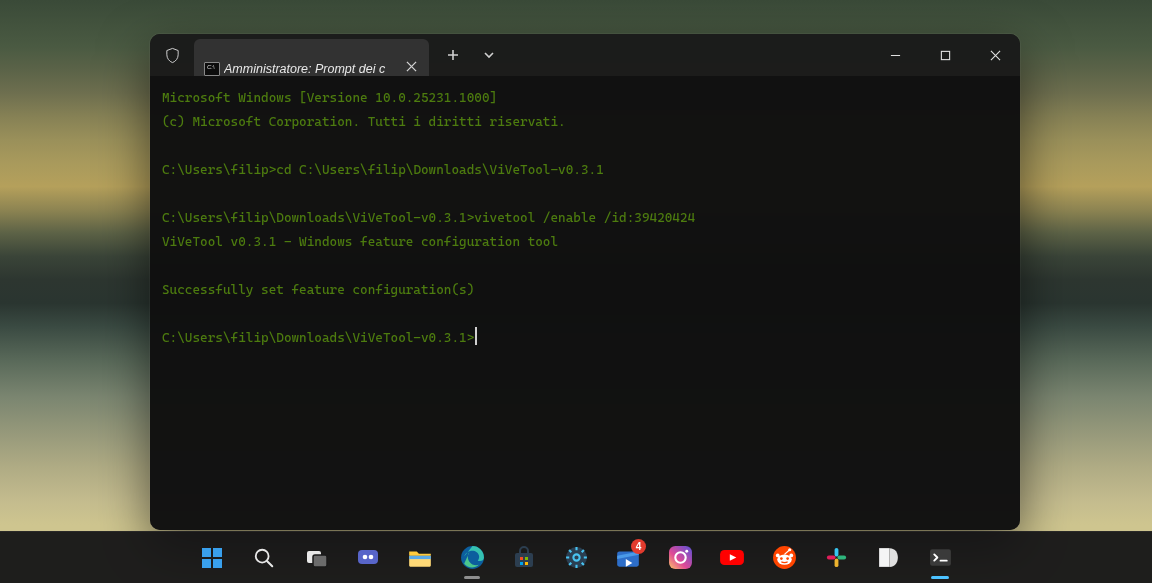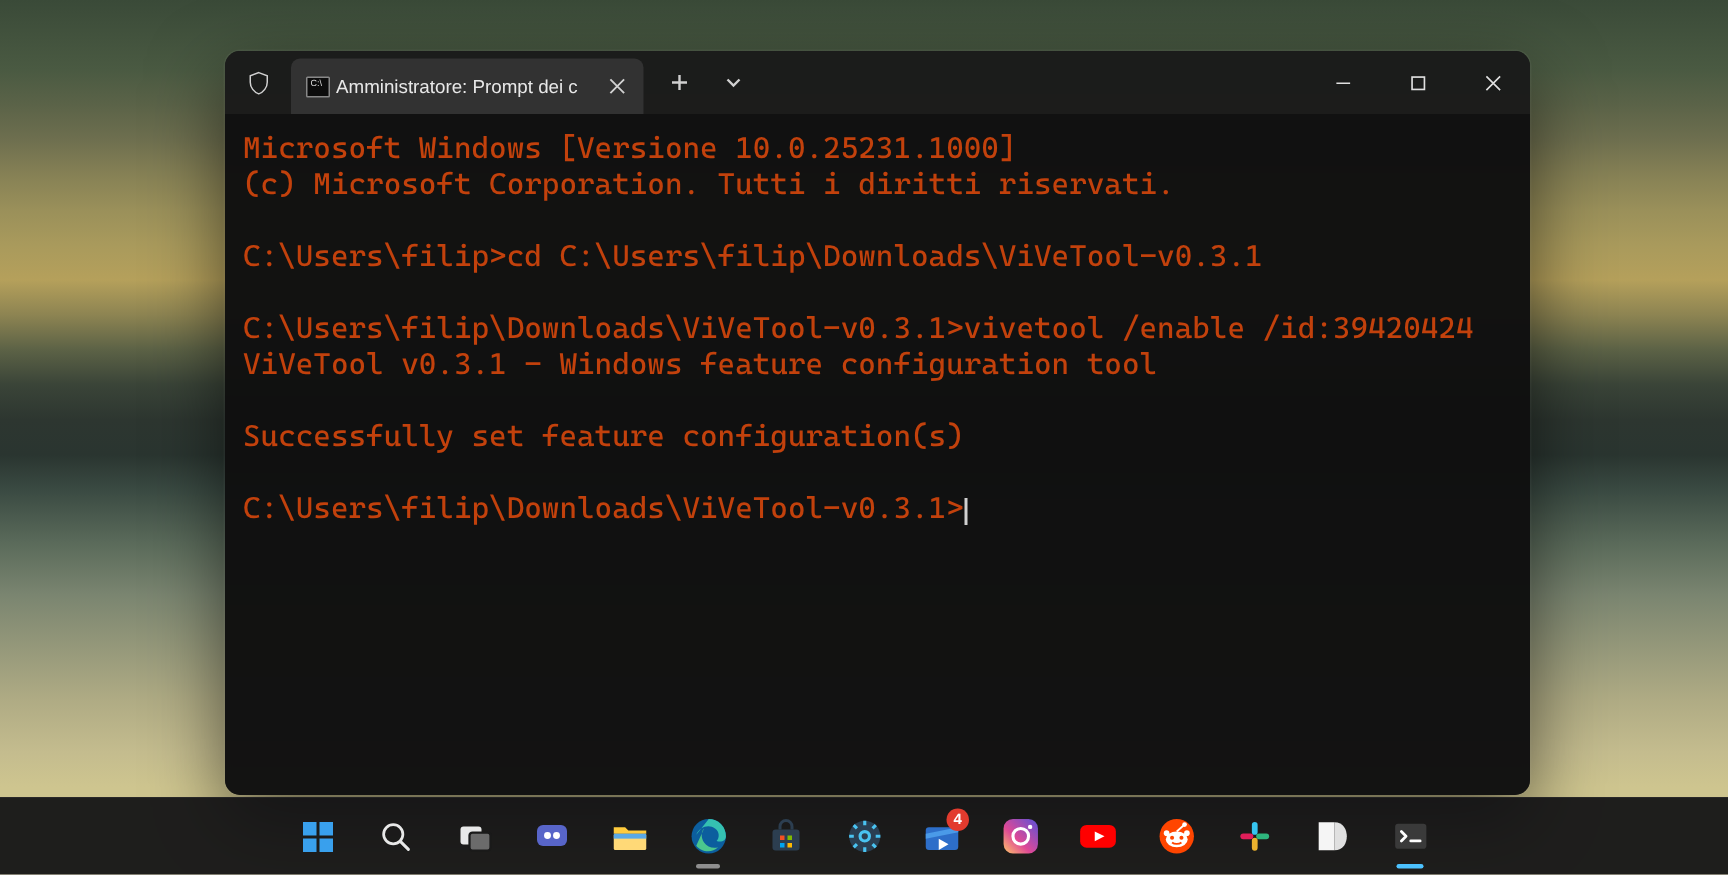--- a/index.html
+++ b/index.html
@@ -40,29 +40,30 @@
   }
   .shield-btn {
     width: 44px;
     display: flex;
     align-items: center;
     justify-content: center;
   }
   .shield-btn svg { width: 17px; height: 17px; stroke: #d0d0d0; fill: none; stroke-width: 1.4; }
   .tab {
     display: flex;
-    align-items: center;
+    align-items: flex-end;
     gap: 4px;
     background: rgba(52,52,52,0.95);
     border-radius: 6px 6px 0 0;
     margin-top: 5px;
     padding: 0 8px 0 10px;
     max-width: 250px;
     min-width: 235px;
     height: 37px;
+    font-style: italic;
   }
   .tab-icon {
     width: 16px; height: 14px;
     background: #0c0c0c;
     border: 1px solid #888;
     border-radius: 1px;
     font-size: 6px;
     color: #ddd;
     display:flex; align-items:flex-start; justify-content:flex-start;
     padding:1px 2px;
@@ -86,23 +87,23 @@
   .win-controls { display:flex; }
   .win-btn {
     width: 50px; height: 42px;
     display:flex; align-items:center; justify-content:center;
     color:#d0d0d0;
   }
   .win-btn svg { width:11px; height:11px; stroke:#e0e0e0; fill:none; stroke-width:1.2; }
   .terminal-body {
     flex: 1;
     background: rgba(16,16,16,0.86);
-    color: #c2410c;
+    color: #4d7c0f;
     font-family: "Cascadia Mono", Consolas, "Courier New", monospace;
-    font-size: 20px;
+    font-size: 13px;
     line-height: 24px;
     padding: 10px 12px 12px 12px;
     white-space: pre-wrap;
     word-break: break-all;
     position: relative;
   }
   .cursor {
     display:inline-block;
     width:1.5px; height:18px;
     background:#d0d0d0;

